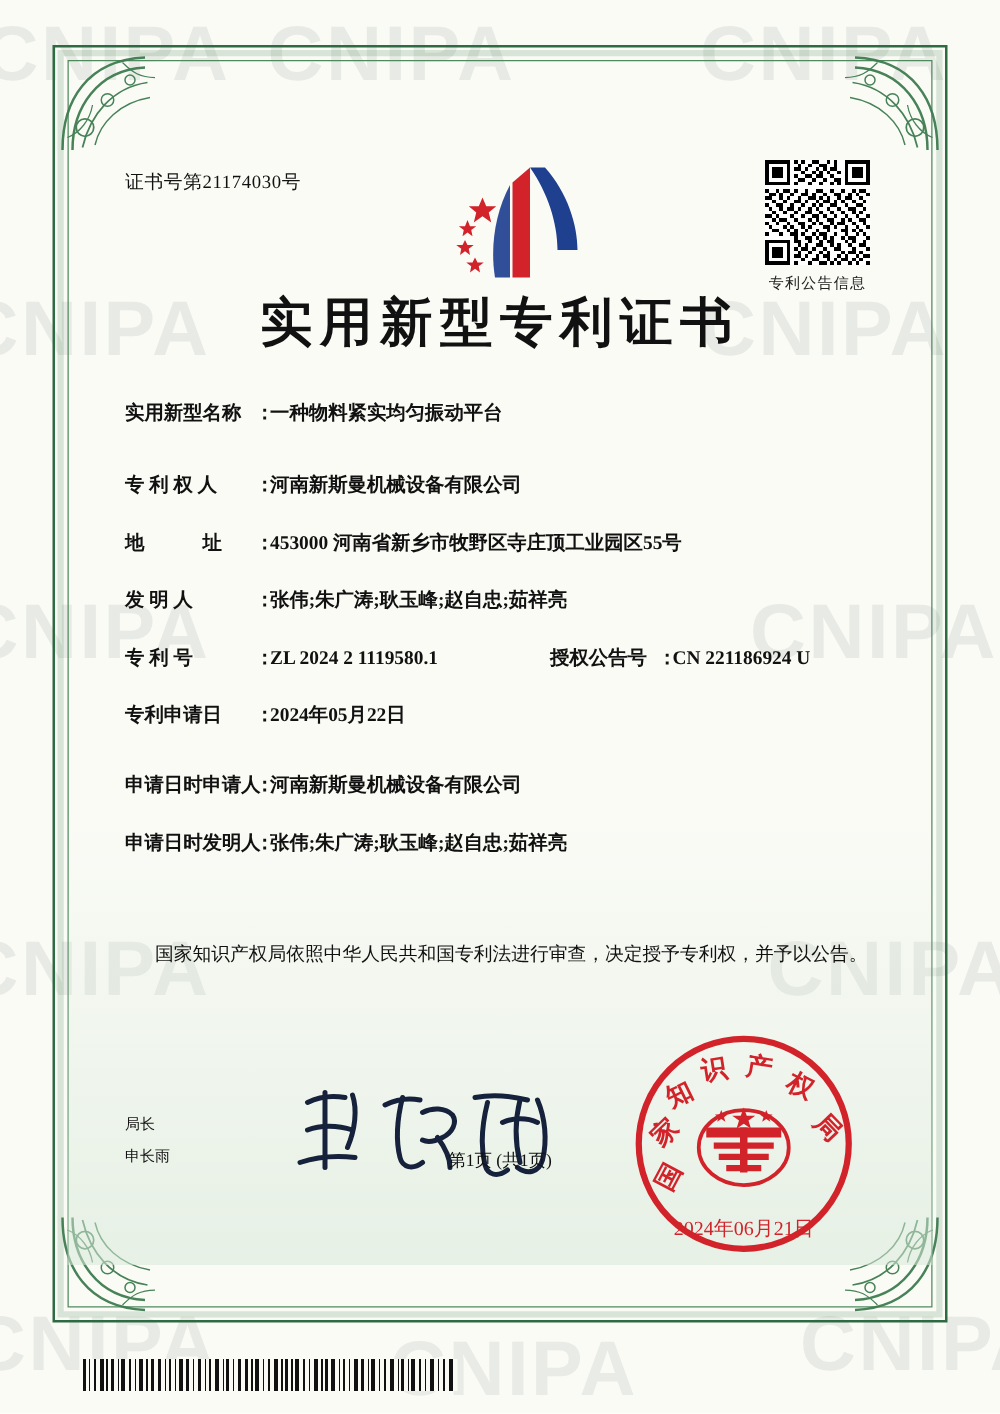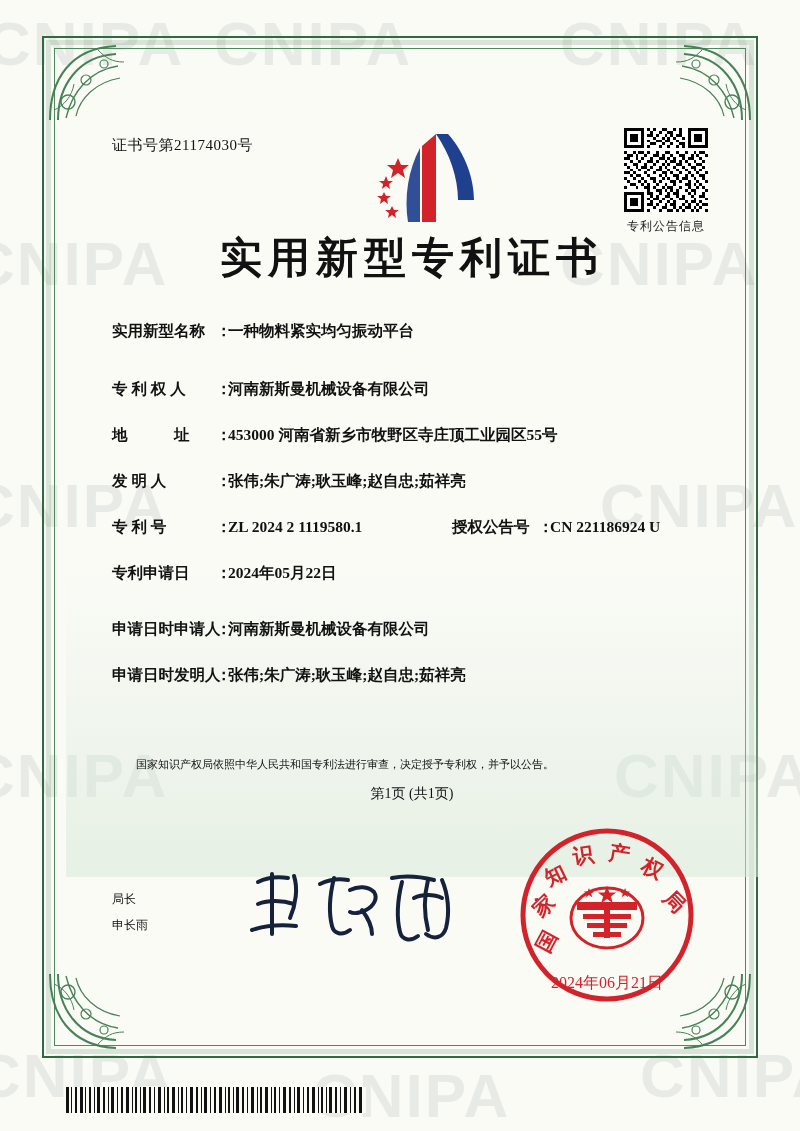--- a/index.html
+++ b/index.html
@@ -76,23 +76,22 @@
   }
   .corner svg { width: 100%; height: 100%; display:block; }
   .corner-tl { left: 46px;  top: 40px; }
   .corner-tr { right: 46px; top: 40px; transform: scaleX(-1); }
   .corner-bl { left: 46px;  bottom: 77px; transform: scaleY(-1); }
   .corner-br { right: 46px; bottom: 77px; transform: scale(-1,-1); }
 
   .content {
     position: absolute;
     left: 54px; top: 48px;
-    width: 692px; height: 829px;
+    width: 692px; height: 964px;
     background: linear-gradient(180deg, rgba(255,255,255,0) 62%, rgba(214,232,216,0.55) 100%);
-    margin-left: 12px;
   }
 
   .cert-no {
     position: absolute;
     left: 46px; top: 88px;
     font-size: 15px;
     color: #111;
     letter-spacing: 0.5px;
   }
 
@@ -161,21 +160,21 @@
     left: 340px;
     top: 0;
   }
   .fright .flabel { width: 86px; }
 
   .statement {
     position: absolute;
     left: 46px;
     width: 604px;
     top: 702px;
-    font-size: 11px;
+    font-size: 15px;
     line-height: 28px;
     color: #111;
     text-align: justify;
   }
   .statement p { margin: 0; }
   .statement p.indent { text-indent: 24px; }
 
   .signature-block {
     position: absolute;
     left: 46px;

